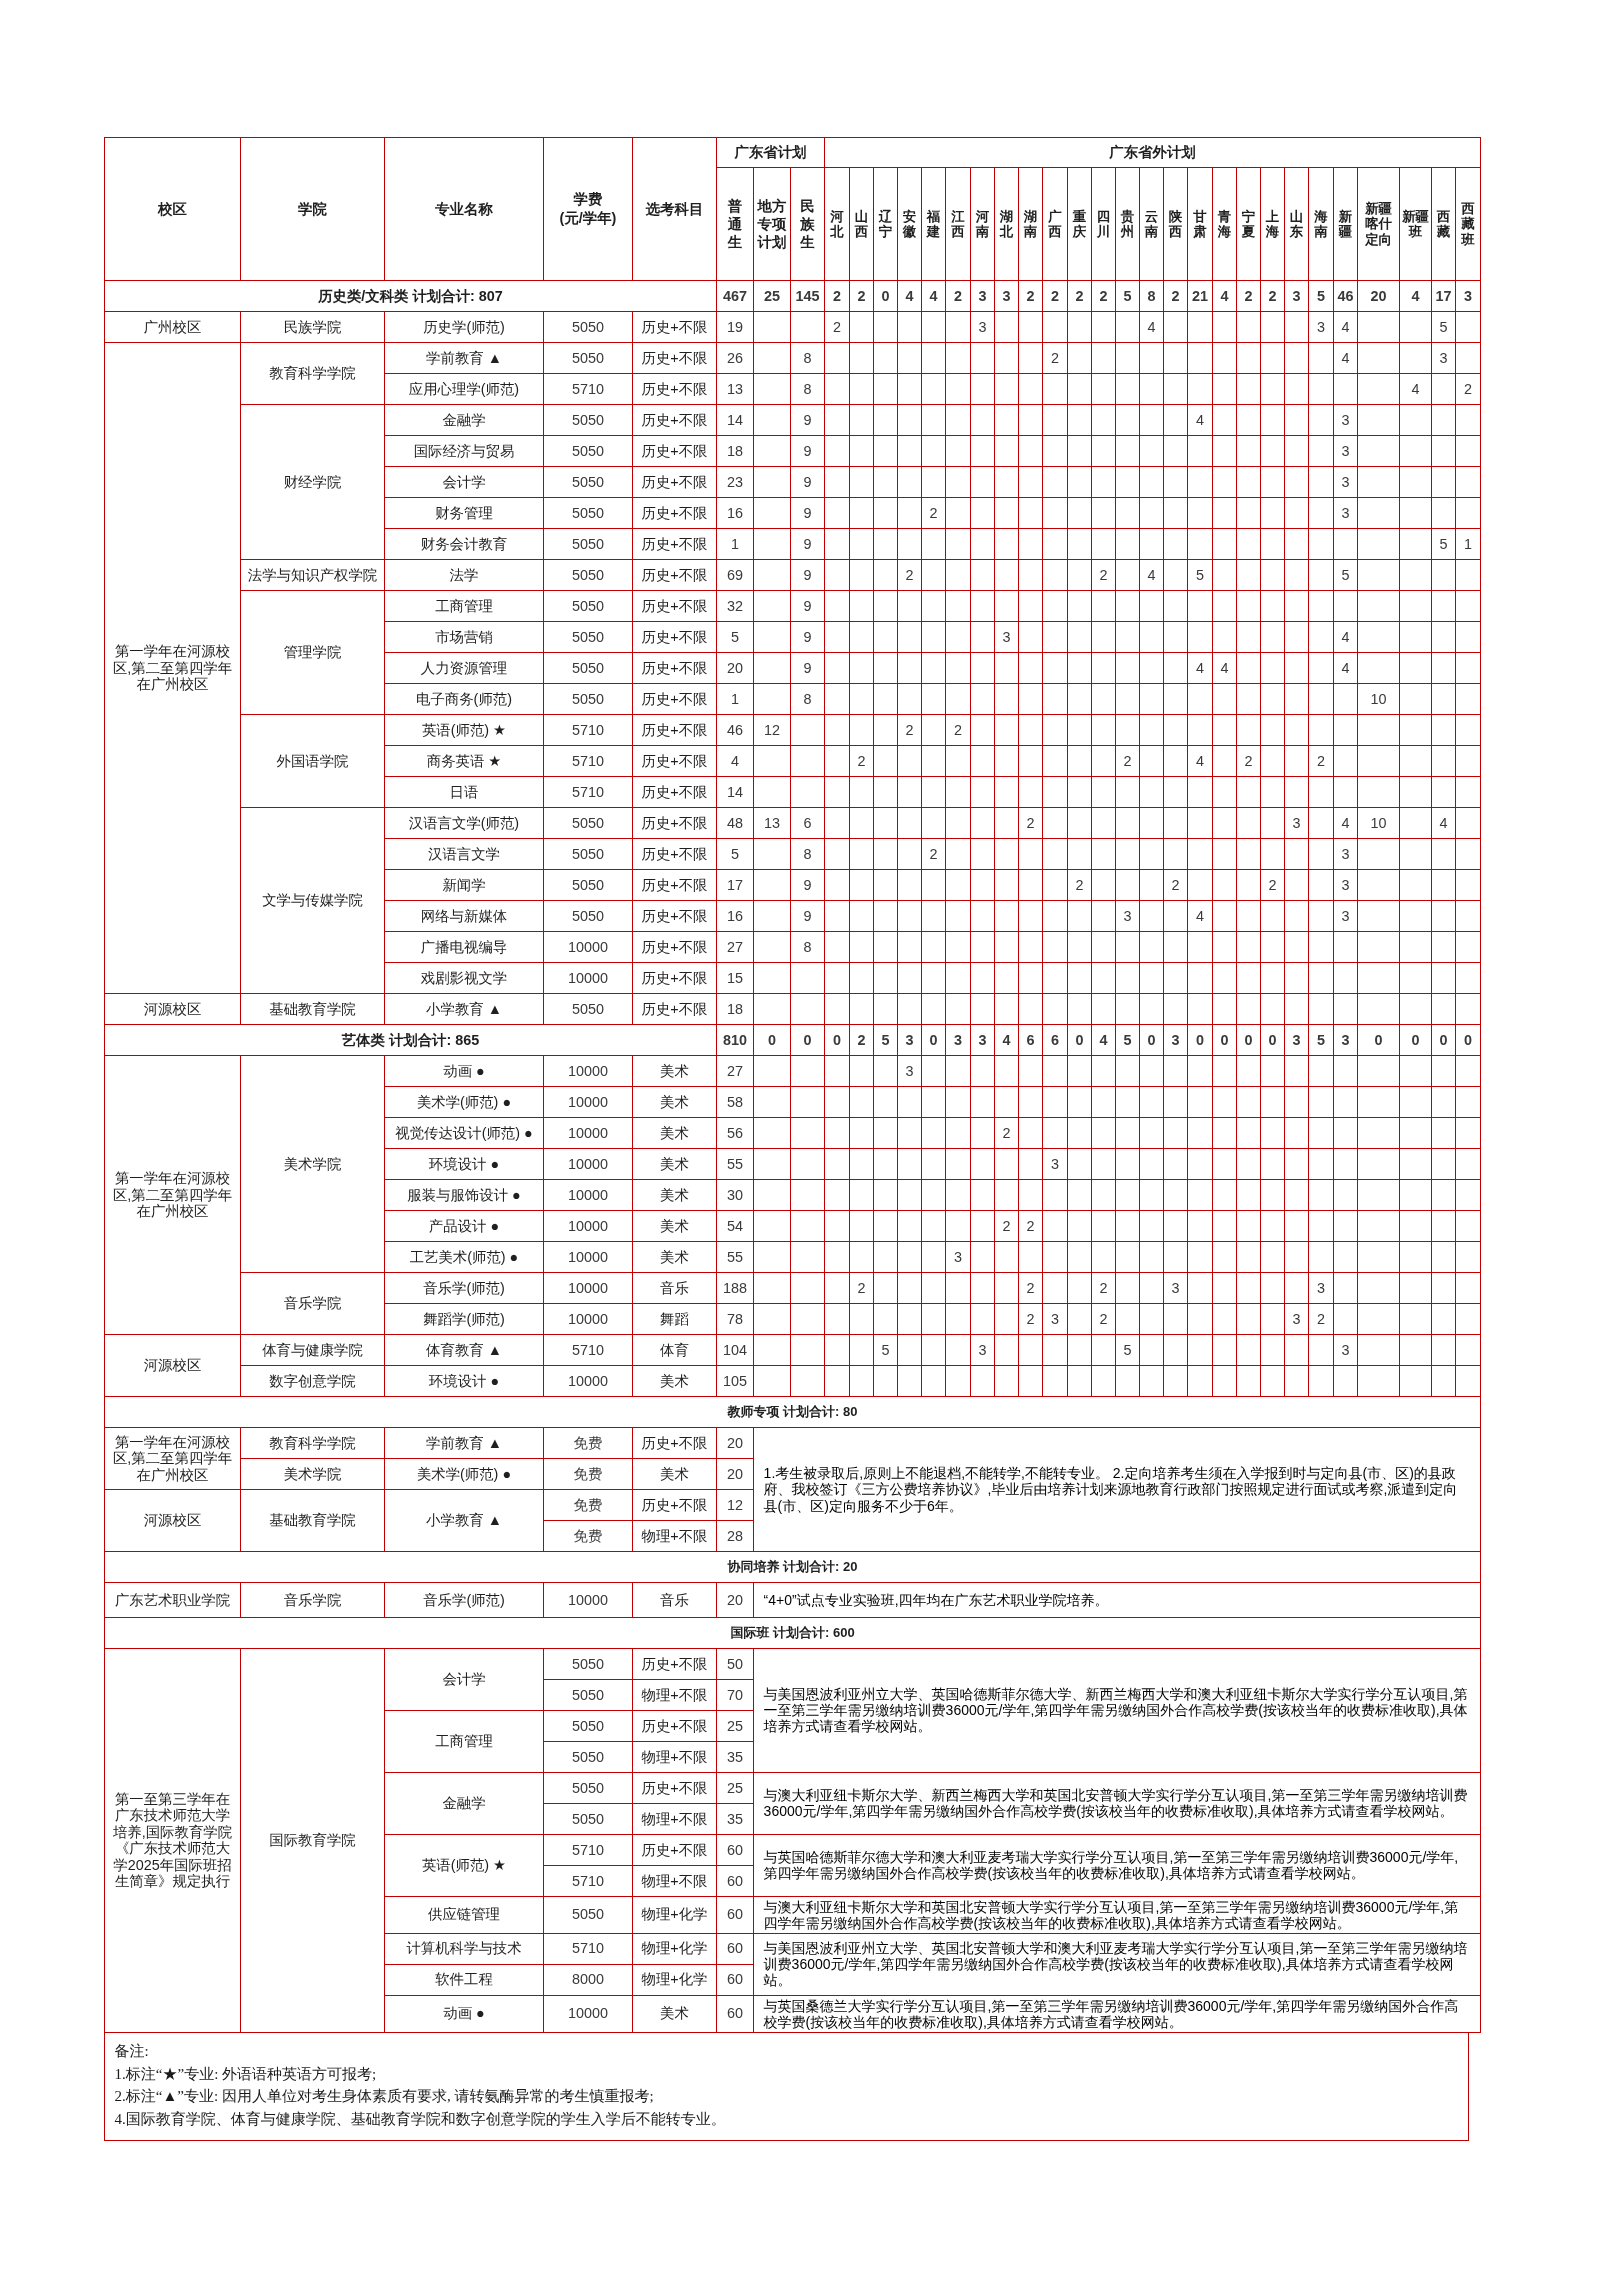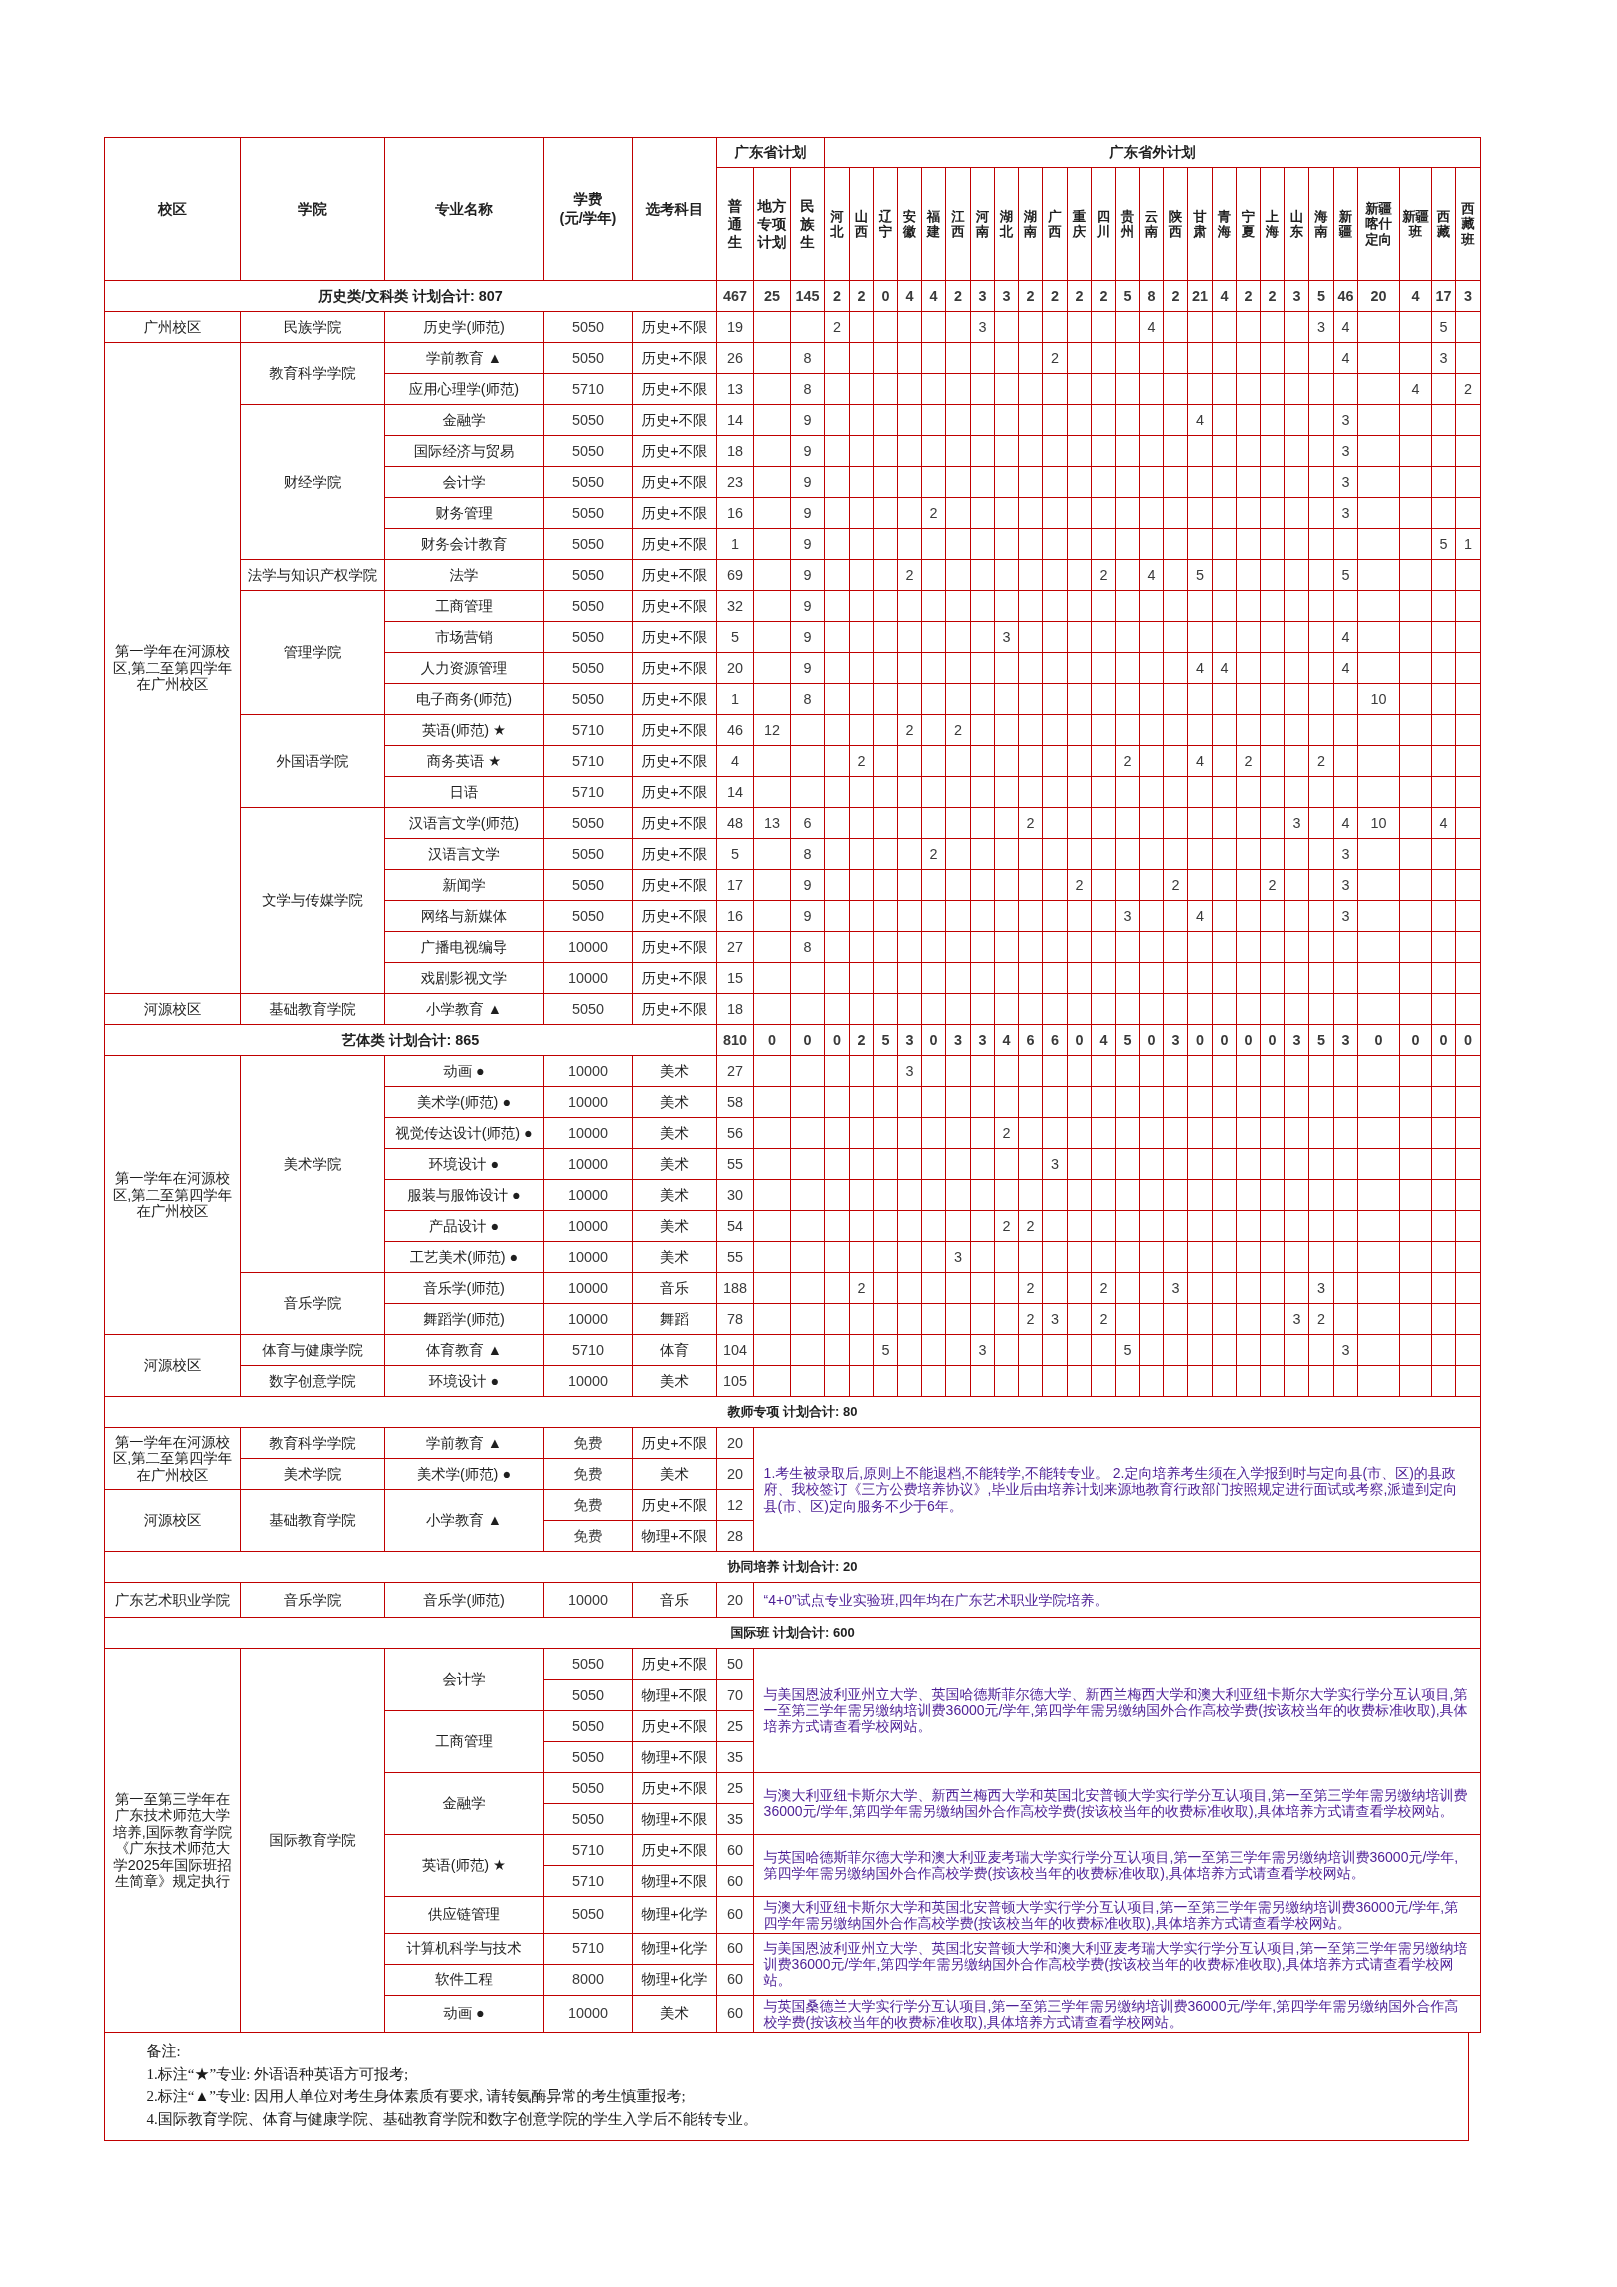--- a/index.html
+++ b/index.html
@@ -13,25 +13,25 @@
         font-size:14.4px;font-weight:normal;overflow:hidden;}
   table{border:1.9px solid #c00000;}
   tr.group-row th{height:29px;font-weight:bold;font-size:14.4px;}
   tr.label-row th{height:112px;font-weight:bold;font-size:14.4px;line-height:1.25;white-space:pre-line;}
   tr.label-row th.prov{font-size:13.4px;line-height:1.15;}
   tr.data-row td{height:30px;line-height:1.15;}
   tr.data-row td.txt{font-size:14.4px;}
   td.num{font-size:14.4px;color:#3a3a3a;}
   tr.bar-row td{height:30px;font-weight:bold;}
   td.bar-full{text-align:center;font-size:13px;}
-  td.note{white-space:normal;text-align:left;padding:1.9px 9.6px;font-size:14px;line-height:1.5;color:#4c1d95;}
+  td.note{white-space:normal;text-align:left;padding:1.9px 9.6px;font-size:14px;line-height:1.5;color:#000000;}
   td.wrapcell{white-space:normal;padding:0 3.8px;line-height:1.3;}
   #remarks{border:1.9px solid #c00000;border-top:none;width:1353px;padding:7.7px 0 9.6px 9.6px;
            font-family:"Liberation Serif","DejaVu Serif",serif;font-size:15px;line-height:1.5;color:#1a1a1a;}
-  #remarks div{white-space:nowrap;margin-left:32px;}
+  #remarks div{white-space:nowrap;}
 </style>
 </head>
 <body>
 
 <div id="sheet">
   <table id="plan-table">
     <colgroup id="cols">
         <col style="width: 136px;">
         <col style="width: 144px;">
         <col style="width: 159px;">

